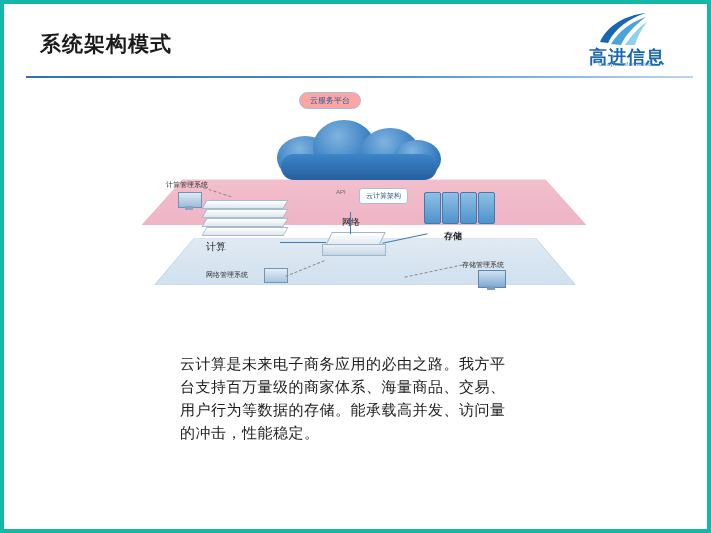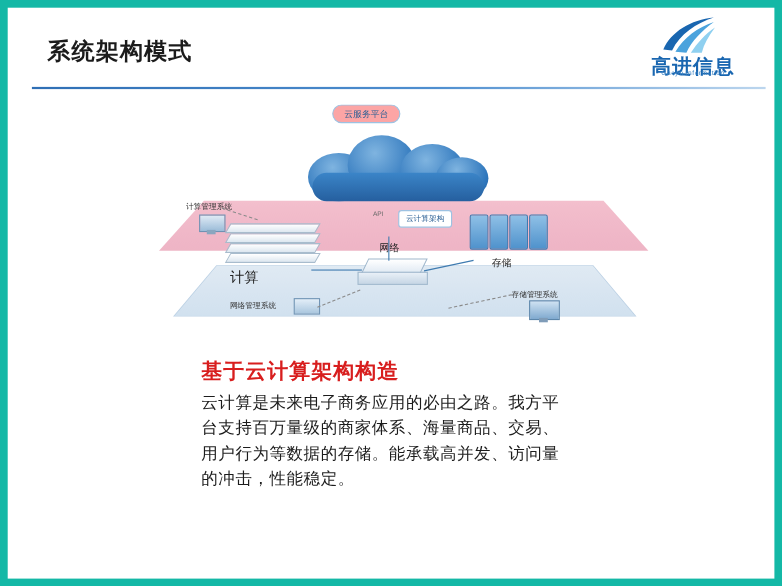--- a/index.html
+++ b/index.html
@@ -12,21 +12,21 @@
     font-family: "Liberation Sans", sans-serif;
     background: #ffffff;
     overflow: hidden;
   }
   .slide {
     position: relative;
     width: 711px;
     height: 533px;
     background: #ffffff;
     box-sizing: border-box;
-    border: 7px solid #14b8a6;
+    border: 4px solid #14b8a6;
     overflow: hidden;
   }
 
   
   .header {
     position: absolute;
     left: 0;
     top: 0;
     width: 711px;
     height: 78px;
@@ -216,21 +216,21 @@
     background: linear-gradient(to bottom, #ffffff, #dde7f0);
     border: 1px solid #a8bccd;
     transform: skewX(-30deg);
   }
   .compute-stack .r1 { top: 0px; }
   .compute-stack .r2 { top: 9px; }
   .compute-stack .r3 { top: 18px; }
   .compute-stack .r4 { top: 27px; }
   .label-compute {
     position: absolute; left: 52px; top: 148px;
-    font-size: 13px; color: #222;
+    font-size: 10px; color: #222;
   }
   .label-compute-sys {
     position: absolute; left: 12px; top: 88px;
     font-size: 7px; color: #333;
   }
   .pc-icon {
     position: absolute; left: 22px; top: 100px; width: 26px; height: 20px;
   }
   .pc-icon .scr {
     position: absolute; left: 2px; top: 0; width: 22px; height: 14px;
@@ -249,21 +249,21 @@
     background: linear-gradient(to bottom, #8fc0e6 0%, #4f92cc 100%);
     border: 1px solid #3f7bb0;
     border-radius: 2px;
   }
   .storage-stack .b1 { left: 0px; }
   .storage-stack .b2 { left: 18px; }
   .storage-stack .b3 { left: 36px; }
   .storage-stack .b4 { left: 54px; }
   .label-storage {
     position: absolute; left: 290px; top: 138px;
-    font-size: 9px; color: #222;
+    font-size: 9px; color: #222; font-weight: bold;
   }
   .label-storage-sys {
     position: absolute; left: 308px; top: 168px;
     font-size: 7px; color: #333;
   }
   .pc-icon2 {
     position: absolute; left: 322px; top: 178px; width: 30px; height: 22px;
   }
   .pc-icon2 .scr {
     position: absolute; left: 2px; top: 0; width: 26px; height: 16px;
@@ -458,17 +458,16 @@
     </div>
 
     <div class="dash d1"></div>
     <div class="dash d2"></div>
     <div class="dash d3"></div>
     <div class="link l1"></div>
     <div class="link l2"></div>
     <div class="link l3"></div>
   </div>
 
-  <div class="body-heading">基于云计算架构构造</div>
   <div class="body-text">云计算是未来电子商务应用的必由之路。我方平台支持百万量级的商家体系、海量商品、交易、用户行为等数据的存储。能承载高并发、访问量的冲击，性能稳定。</div>
 
 
 </div>
 
 </body></html>

